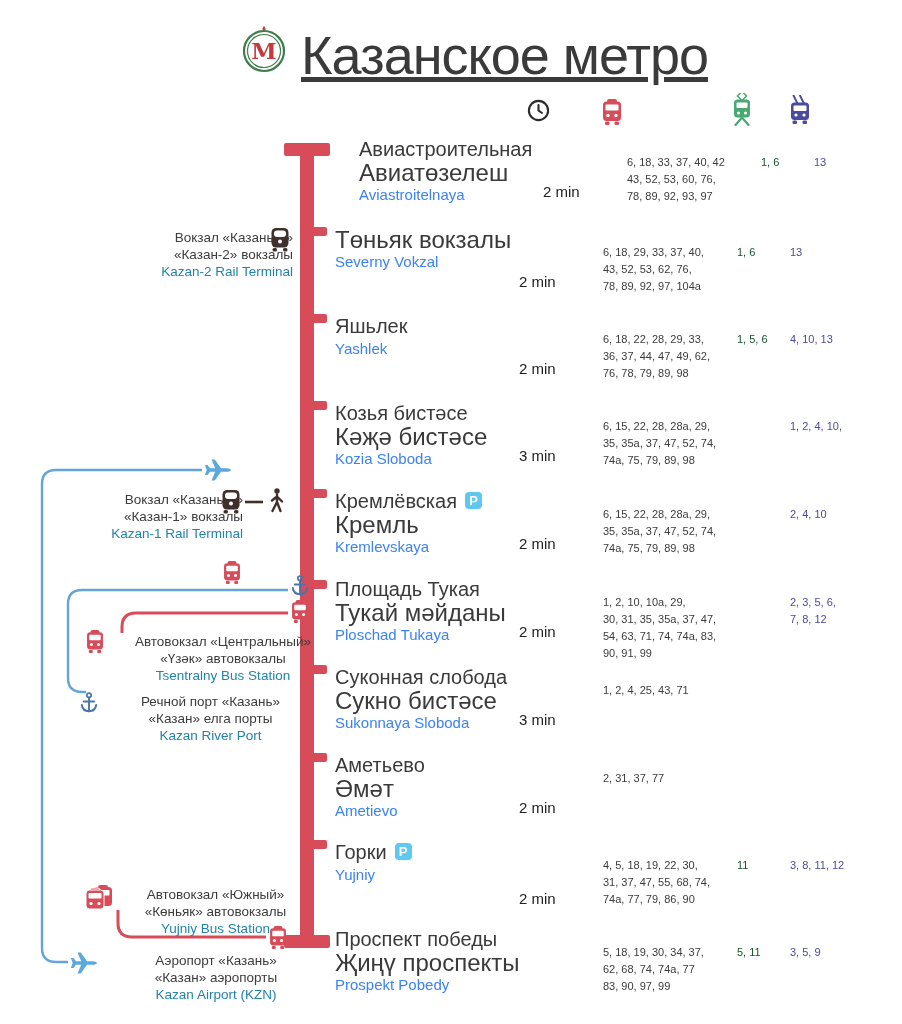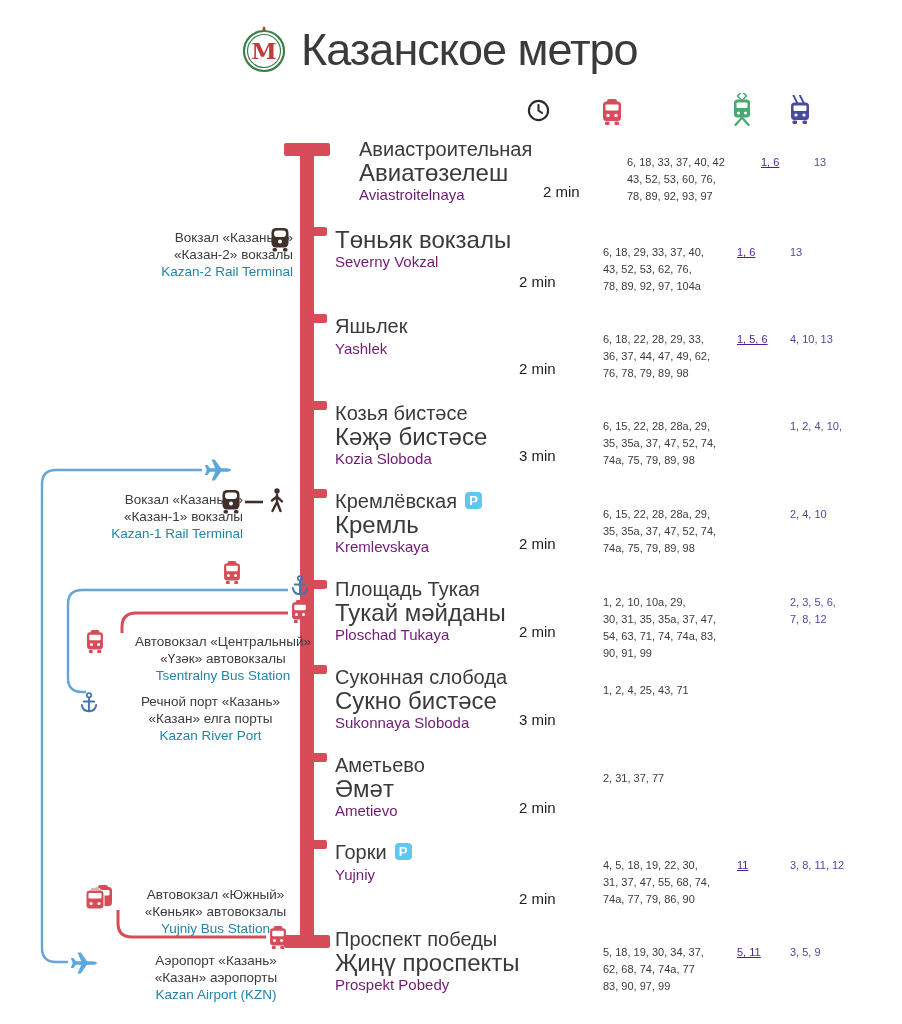--- a/index.html
+++ b/index.html
@@ -1,39 +1,39 @@
 <!DOCTYPE html>
 <html><head>
 <meta charset="utf-8">
 <style>
   html,body{margin:0;padding:0;background:#fff;}
   #canvas{position:relative;width:902px;height:1024px;background:#fff;overflow:hidden;
           font-family:"Liberation Sans","DejaVu Sans",sans-serif;}
   .abs{position:absolute;}
   
-  #title{position:absolute;left:301px;top:24px;font-size:45px;color:#3a3a3a;letter-spacing:-1px;}
+  #title{position:absolute;left:301px;top:24px;font-size:54px;color:#3a3a3a;letter-spacing:-1px;text-decoration:underline;}
   
   .legend-icon{position:absolute;}
   
   #metro-line{position:absolute;left:300px;top:146px;width:14px;height:796px;background:#d84c5a;}
   .cap{position:absolute;left:284px;width:46px;height:13px;background:#d84c5a;border-radius:2px;}
   .tick{position:absolute;left:300px;width:27px;height:9px;background:#d84c5a;border-radius:2px;}
   
   .station{position:absolute;left:0;width:902px;height:92px;}
   .names{position:absolute;left:335px;top:0;width:185px;}
   .ru{font-size:20px;color:#3a3a3a;line-height:23px;white-space:nowrap;}
   .tat{font-size:24px;color:#3a3a3a;line-height:23px;white-space:nowrap;}
-  .en{font-size:15px;color:#701a75;line-height:18px;margin-top:2px;white-space:nowrap;}
+  .en{font-size:15px;color:#3b82f6;line-height:18px;margin-top:2px;white-space:nowrap;}
   .p-badge{display:inline-block;width:17px;height:17px;background:#5fc8f0;border-radius:4px;
            color:#fff;font-size:13px;font-weight:bold;line-height:17px;text-align:center;
            margin-left:8px;vertical-align:3px;}
   .min{position:absolute;left:519px;top:45px;font-size:15px;color:#222;white-space:nowrap;}
   .nums{position:absolute;top:16px;font-size:11px;line-height:17px;white-space:pre-line;}
   .bus-n{left:603px;width:125px;color:#3b3b3b;}
-  .tram-n{left:737px;width:48px;color:#4c1d95;text-decoration:underline;}
+  .tram-n{left:737px;width:48px;color:#14532d;}
   .trol-n{left:790px;width:85px;color:#4b4b9d;}
   
   .landmark{position:absolute;font-size:13.5px;line-height:17px;color:#3c3c3c;margin-left:28px;}
   .landmark .en{font-size:13.5px;line-height:17px;margin-top:0;color:#2283a9;}
   .lm-right{text-align:right;}
   .lm-center{text-align:center;}
   .icon{position:absolute;}
 </style>
 </head>
 <body>

